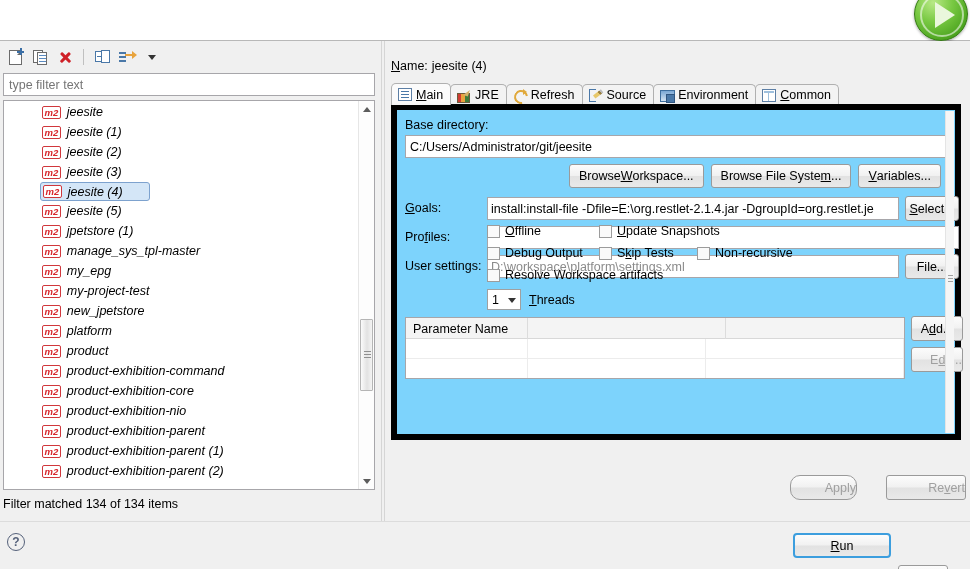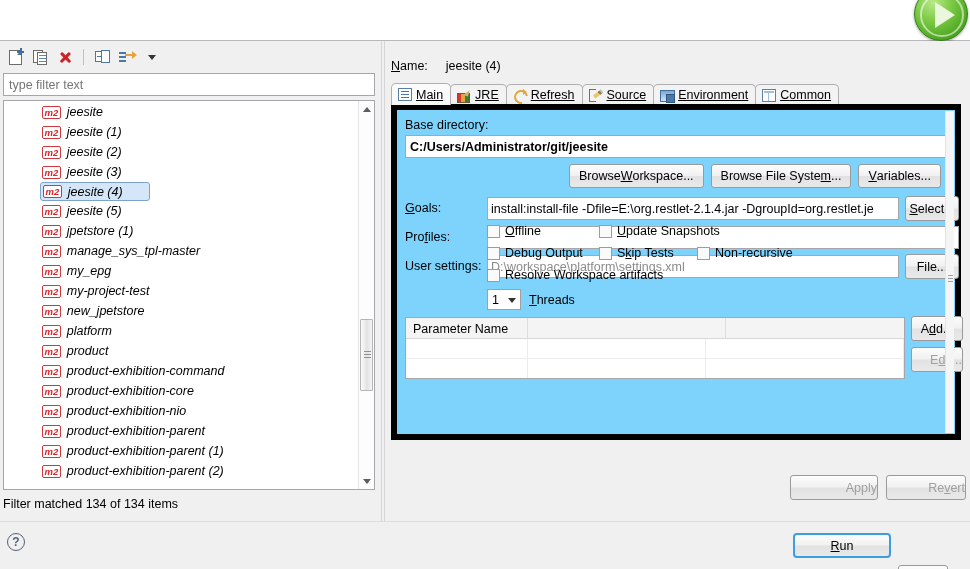--- a/index.html
+++ b/index.html
@@ -193,37 +193,36 @@
     position: absolute; left: 381px; top: 41px; width: 4px; height: 480px;
     background: #f0f0f0; border-left: 1px solid #d5d5d5; border-right: 1px solid #d5d5d5;
   }
 
   
   .right-panel {
     position: absolute; left: 386px; top: 41px; width: 584px; height: 480px;
     background: #f0f0f0;
   }
   .name-row {
-    position: absolute; left: 5px; top: 18px; display: flex; align-items: center; gap: 18px;
+    position: absolute; left: 5px; top: 18px; display: flex; align-items: center; gap: 4px;
   }
   .name-label { font-size: 12.5px; }
   .name-label u { text-decoration: underline; }
   .name-value { font-size: 12.5px; }
 
   .tabs {
     position: absolute; left: 5px; top: 42px; width: 570px; height: 22px;
     display: flex; align-items: flex-end;
   }
   .tab {
     height: 21px; display: flex; align-items: center; gap: 4px; padding: 0 7px 0 6px;
     border: 1px solid #b0b0b0; border-bottom: none;
     border-radius: 5px 5px 0 0; background: #f3f3f3;
     font-size: 12.5px; margin-right: -1px; position: relative;
     box-shadow: inset 0 -6px 6px -6px rgba(0,0,0,.06);
-    text-decoration: underline;
   }
   .tab.active {
     background: #fbfbfb; z-index: 3; height: 22px;
   }
   .tab u { text-decoration: underline; }
 
   .tab-ico { width: 14px; height: 13px; position: relative; flex: 0 0 auto; }
   
   .ico-main { background: #ffffff; border: 1px solid #5d7fa5; }
   .ico-main::before {
@@ -294,21 +293,21 @@
     display: block; width: 5px; height: 1px; background: #a0a0a0; margin-bottom: 2px;
   }
 
   .lbl { font-size: 12.5px; color: #000; }
   .lbl u { text-decoration: underline; }
 
   .basedir-label { position: absolute; left: 8px; top: 8px; }
   .basedir-input {
     position: absolute; left: 8px; top: 25px; width: 548px; height: 23px;
     border: 1px solid #a7a6aa; background: #fff; padding: 0 4px;
-    font-size: 12.5px; font-family: "Liberation Sans", sans-serif; outline: none; font-weight: bold;
+    font-size: 12.5px; font-family: "Liberation Sans", sans-serif; outline: none;
   }
 
   .btn {
     border: 1px solid #9a9a9a; border-radius: 3px;
     background: linear-gradient(to bottom,#fcfcfc 0%,#f1f1f1 48%,#e2e2e2 52%,#e9e9e9 100%);
     font-family: "Liberation Sans", sans-serif; font-size: 12.5px; color: #000;
     display: flex; align-items: center; justify-content: center; cursor: default;
     white-space: nowrap;
   }
   .btn u { text-decoration: underline; }
@@ -374,21 +373,21 @@
     font-size: 12.5px; display: flex; align-items: center; padding-left: 7px;
     border-right: 1px solid #dcdcdc; height: 21px;
   }
   .pt-row { display: flex; height: 20px; border-bottom: 1px solid #ececec; }
   .pt-row .td { border-right: 1px solid #ececec; height: 20px; }
   .c1 { width: 122px; } .c2 { width: 178px; } .c3 { width: 198px; }
 
   .add-btn { position: absolute; left: 514px; top: 206px; width: 52px; height: 25px; }
   .edit-btn { position: absolute; left: 514px; top: 237px; width: 52px; height: 25px; }
 
-  .apply-btn { position: absolute; left: 790px; top: 475px; width: 88px; height: 25px; }
+  .apply-btn { position: absolute; left: 790px; top: 475px; width: 67px; height: 25px; border-radius: 10px; }
   .revert-btn { position: absolute; left: 886px; top: 475px; width: 80px; height: 25px; }
 
   
   .bottom-bar {
     position: absolute; left: 0; top: 521px; width: 970px; height: 48px;
     background: #f0f0f0; border-top: 1px solid #dcdcdc;
   }
   .help-icon {
     position: absolute; left: 7px; top: 11px; width: 18px; height: 18px;
     border: 1.6px solid #55617a; border-radius: 50%;

